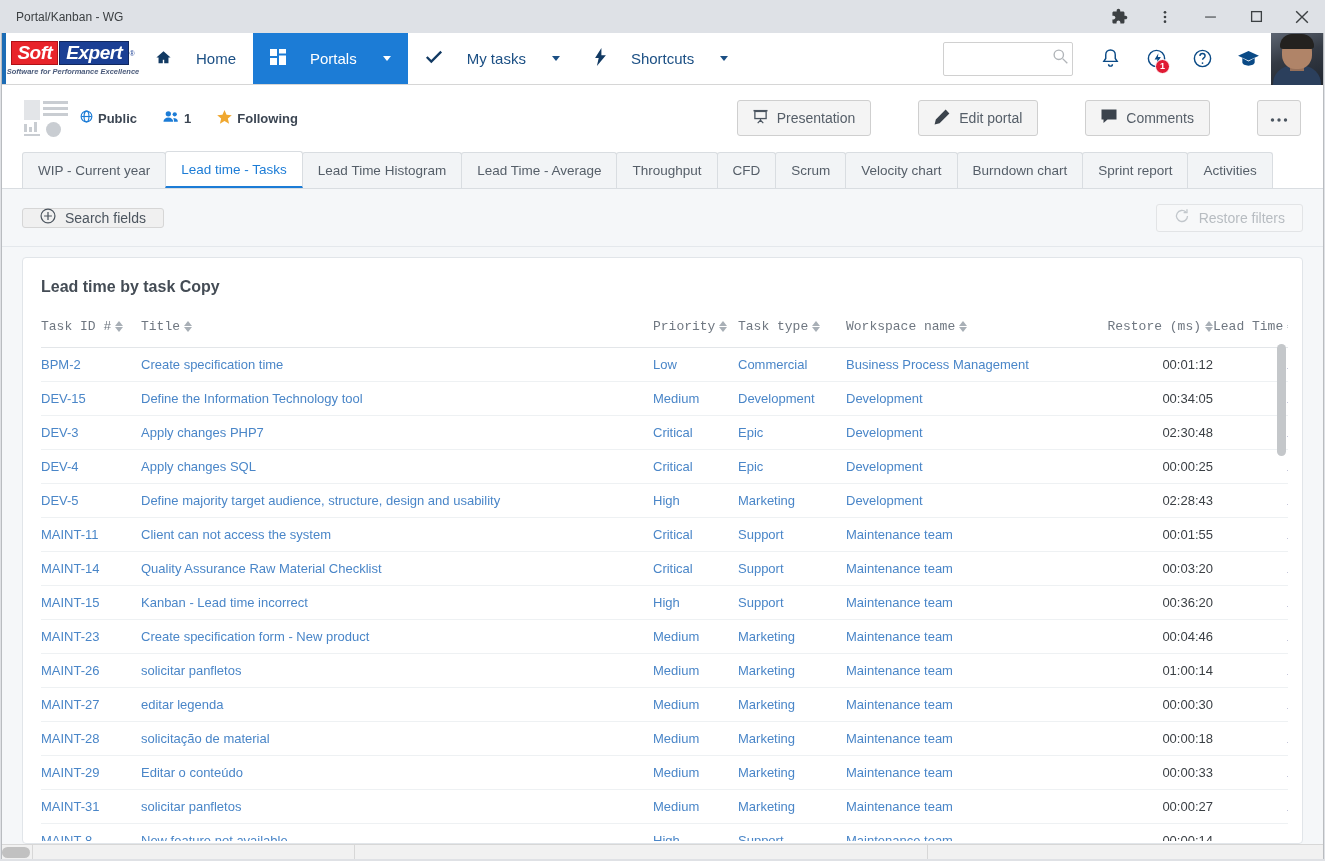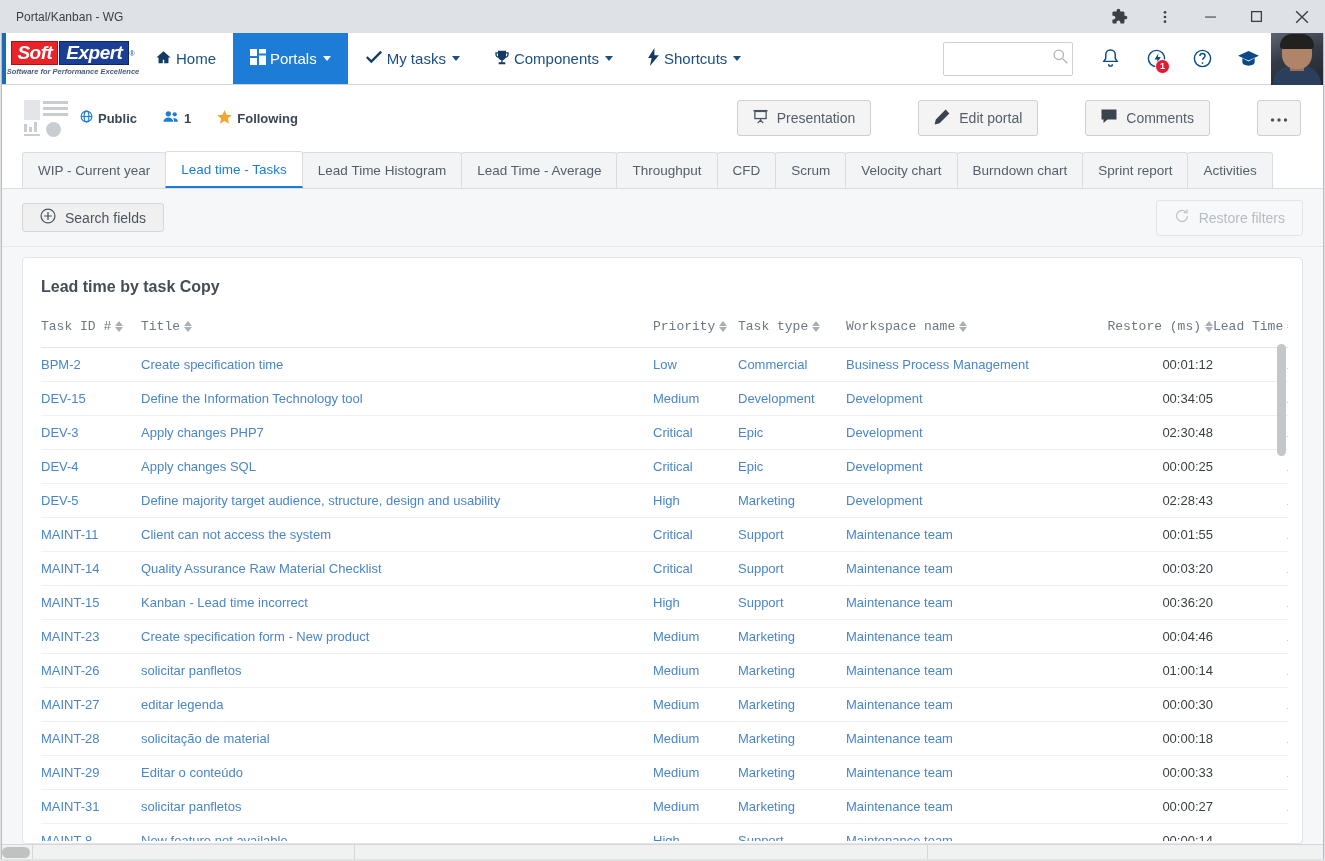--- a/index.html
+++ b/index.html
@@ -98,21 +98,21 @@
   }
   .brand-tm { color:#1b3f94; font-size:7px; vertical-align: top;}
   .brand-tag {
     font-size: 7.5px; color: #4a5a7a; font-style: italic;
     font-weight: bold; margin-top: 2px;
     white-space: nowrap;
   }
 
   .navitem {
     display: flex; align-items: center;
-    gap: 4px;
+    gap: 24px;
     padding: 0 17px;
     font-size: 15px;
     color: #1b4f84;
     cursor: default;
     white-space: nowrap;
   }
   .navitem.active { background: #1c7cd6; color: #ffffff; }
   .caret {
     width: 0; height: 0;
     border-left: 4px solid transparent;
@@ -262,29 +262,29 @@
 
   
   .filterbar {
     flex: 0 0 58px;
     background: #f5f7f9;
     display: flex; align-items: center;
     padding: 0 20px;
     border-bottom: 1px solid #e4e8ec;
   }
   .sfbtn {
-    height: 29px; border: 1px solid #d6d6d6;
+    height: 20px; border: 1px solid #d6d6d6;
     background: #f0f0f0; border-radius: 3px;
     display: flex; align-items: center; gap: 9px;
     padding: 5px 17px; font-size: 14px; color: #4c555f;
     cursor: default;
   }
   .rfbtn {
     margin-left: auto;
-    height: 36px; border: 1px solid #e2e4e6;
+    height: 28px; border: 1px solid #e2e4e6;
     background: #f7f8f9; border-radius: 3px;
     display: flex; align-items: center; gap: 9px;
     padding: 0 17px; font-size: 14px; color: #b7bcc1;
     cursor: default;
   }
 
   
   .content-area {
     flex: 1 1 auto;
     background: #f5f7f9;
@@ -459,29 +459,20 @@
       <div class="navitem">
         <span>
           <svg width="18" height="16" viewBox="0 0 20 16" fill="none" stroke="#123a63" stroke-width="2.6">
               <path d="M2 8 L7 13 L18 2"></path>
             </svg>
         </span>
         <span>My tasks</span>
         <span class="caret"></span>
       </div>
 
-      <div class="navitem">
-        <span>
-          <svg width="16" height="17" viewBox="0 0 24 24" fill="#123a63">
-              <path d="M18 2H6v2H2v3c0 2.8 2 5 4.5 5.3C7.4 14.3 9 15.6 11 15.9V19H7v3h10v-3h-4v-3.1c2-.3 3.6-1.6 4.5-3.6C20 12 22 9.8 22 7V4h-4V2zM4 7V6h2v4.6C4.8 10.1 4 8.6 4 7zm16 0c0 1.6-.8 3.1-2 3.6V6h2v1z"></path>
-            </svg>
-        </span>
-        <span>Components</span>
-        <span class="caret"></span>
-      </div>
 
       <div class="navitem">
         <span>
           <svg width="13" height="18" viewBox="0 0 12 20" fill="#123a63">
               <path d="M7 0 L0 11 h4 l-2 9 L12 8 H7 z"></path>
             </svg>
         </span>
         <span>Shortcuts</span>
         <span class="caret"></span>
       </div>

